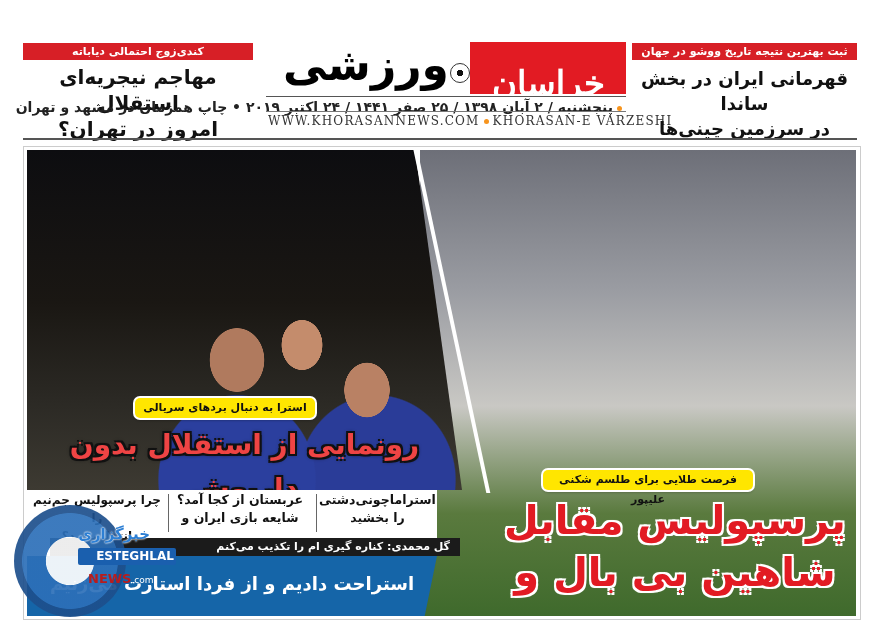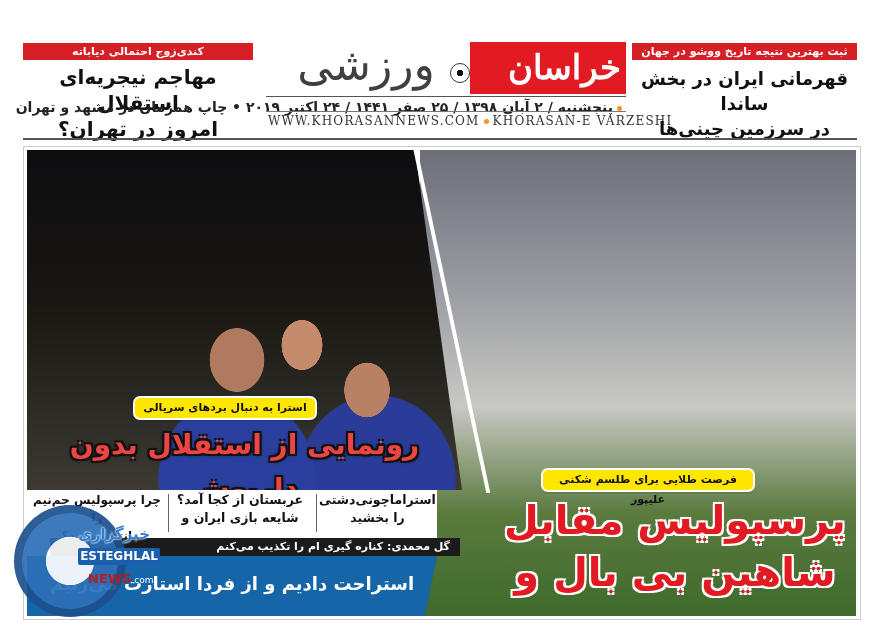--- a/index.html
+++ b/index.html
@@ -6,21 +6,21 @@
   body { width:876px; height:623px; background:#ffffff; position:relative; overflow:hidden; font-family:"DejaVu Sans", sans-serif; }
   .abs { position:absolute; }
   .rtl { direction:rtl; }
 
   
   .kicker-red { background:#d71f26; color:#fff; font-size:11px; text-align:center; height:17px; line-height:17px; font-weight:bold; }
   .teaser-title { color:#111; font-weight:bold; text-align:center; font-size:20px; line-height:26px; }
 
   
   .mast-red { background:#e21b23; }
-  .mast-orange { color:#404040; font-weight:normal; }
+  .mast-orange { color:#000000; font-weight:bold; }
   .mast-text-white { color:#fff; font-weight:bold; }
   .dateline { font-size:14px; color:#222; font-weight:bold; white-space:nowrap; }
   .webline { font-family:"DejaVu Serif", serif; font-size:12px; color:#333; font-weight:normal; letter-spacing:1.2px; white-space:nowrap; }
   .dot-orange { display:inline-block; width:5px; height:5px; border-radius:50%; background:#f7941d; vertical-align:middle; margin:0 4px; }
 
   .rule { background:#555; height:2px; }
 
   
   .photo-left { background:
       radial-gradient(ellipse 60px 70px at 210px 210px, #b07a5e 0 45%, transparent 46%),
@@ -44,36 +44,36 @@
   .headline-white { color:#ef4444; font-weight:bold; text-shadow: -2px -2px 0 #111, 2px -2px 0 #111, -2px 2px 0 #111, 2px 2px 0 #111, 0 0 4px #000; text-align:center; }
   .headline-red { color:#e21b23; font-weight:bold; text-shadow: -2px -2px 0 #fff, 2px -2px 0 #fff, -2px 2px 0 #fff, 2px 2px 0 #fff, 0 0 3px #fff; text-align:center; }
 
   .subhead { color:#111; font-weight:bold; font-size:12.5px; line-height:18px; text-align:center; }
   .vsep { background:#666; width:1px; }
 
   .blackbar { background:#1b1b1b; color:#fff; font-size:11px; font-weight:bold; line-height:18px; text-align:right; padding-right:10px;margin-left:23px; }
   .bluebar { background:#1565a8; color:#fff; font-weight:bold; font-size:18px; text-align:center; }
 
   .wm-circle { border-radius:50%; background:radial-gradient(circle at 50% 50%, #fff 0 30%, #2c6fb8 31% 60%, #1d4f8c 61% 100%); opacity:.92; }
-  .wm-tag { background:#1a5fae; color:#fff; font-weight:bold; font-size:12px; text-align:center; border-radius:2px; }
+  .wm-tag { background:#1a5fae; color:#fff; font-weight:bold; font-size:12px; text-align:center; border-radius:2px;padding-left:16px; }
   .wm-news { color:#b91c1c; font-weight:bold; font-size:13px; }
   .wm-com { color:#fff; font-size:9px; }
 </style>
 </head>
 <body>
 
 <div class="abs kicker-red rtl" style="left:23px;top:43px;width:230px;">کندی‌زوج احتمالی دیاباته</div>
 <div class="abs teaser-title rtl" style="left:18px;top:64px;width:240px;">
   <div>مهاجم نیجریه‌ای استقلال</div>
   <div>امروز در تهران؟</div>
 </div>
 
 <div class="abs" style="left:266px;top:38px;width:360px;height:58px;">
   <div class="abs mast-red" style="left:204px;top:4px;width:156px;height:52px;"></div>
-  <div class="abs mast-text-white rtl" style="left:210px;top:6px;width:145px;font-size:34px;line-height:46px;font-family:'DejaVu Serif',serif;">خراسان</div>
+  <div class="abs mast-text-white rtl" style="left:210px;top:22px;width:145px;font-size:34px;line-height:46px;text-align:center;font-family:'DejaVu Serif',serif;">خراسان</div>
   <div class="abs mast-orange rtl" style="left:0;top:-2px;width:200px;font-size:44px;line-height:58px;text-align:center;">ورزشی</div>
   <div class="abs" style="left:184px;top:25px;width:18px;height:18px;border-radius:50%;background:radial-gradient(circle at 50% 50%, #111 0 25%, #fff 26% 100%);border:1px solid #333;"></div>
 </div>
 <div class="abs rule" style="left:266px;top:96px;width:360px;height:1px;"></div>
 <div class="abs dateline rtl" style="left:266px;top:99px;width:360px;text-align:right;">
   <span class="dot-orange"></span><span>پنجشنبه / ۲ آبان ۱۳۹۸ / ۲۵ صفر ۱۴۴۱ / ۲۴ اکتبر ۲۰۱۹ • چاپ همزمان در مشهد و تهران</span>
 </div>
 <div class="abs" style="left:266px;top:111px;width:360px;height:1px;background:#777;"></div>
 <div class="abs webline" style="left:268px;top:114px;width:360px;">
   <span>WWW.KHORASANNEWS.COM</span><span class="dot-orange"></span><span>KHORASAN-E VARZESHI</span>

